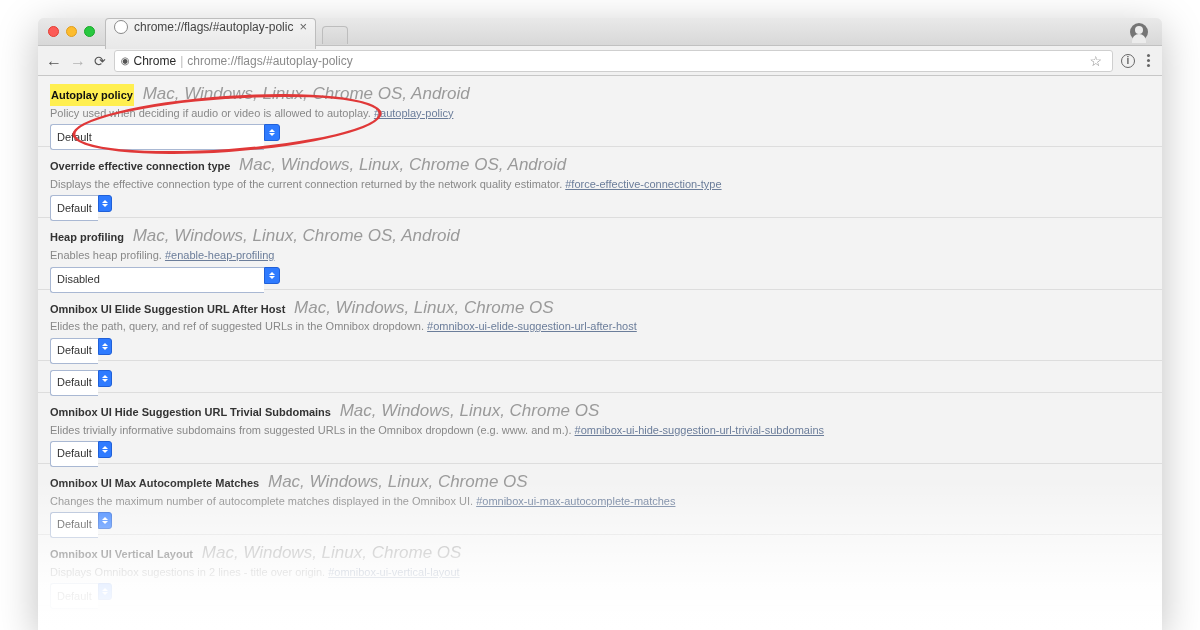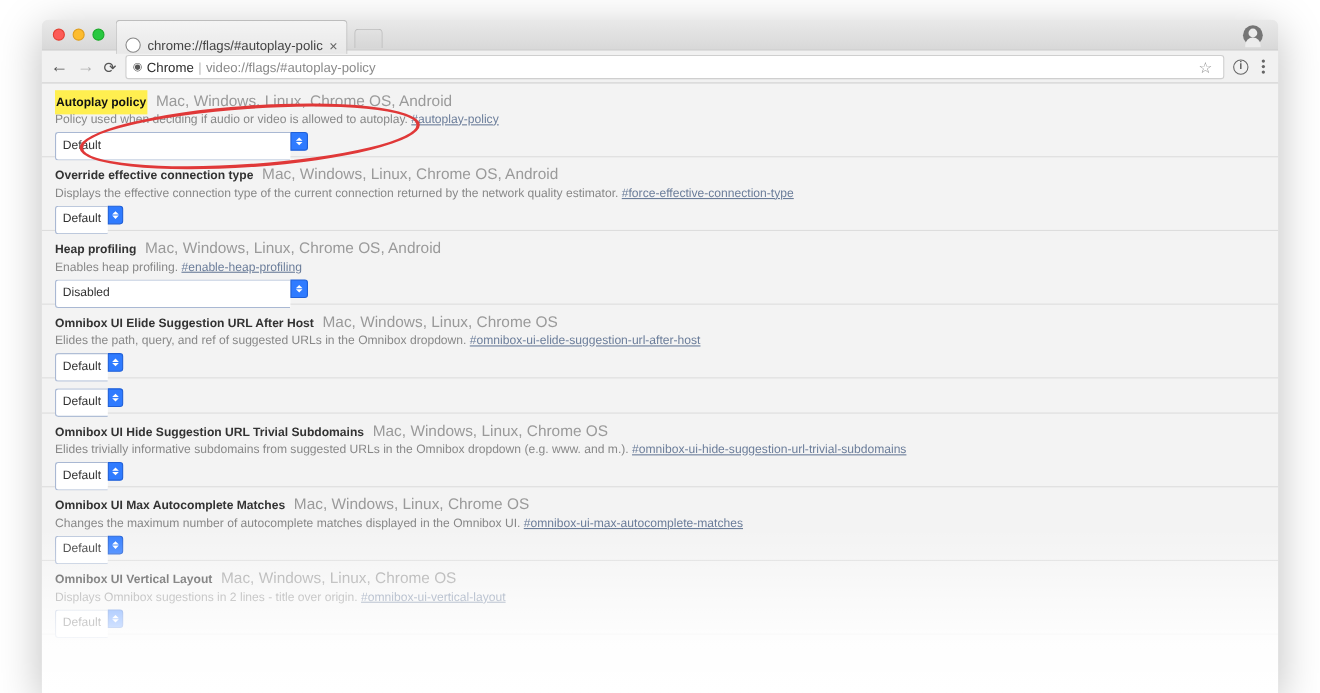--- a/index.html
+++ b/index.html
@@ -30,21 +30,21 @@
     align-items: center;
     padding: 0 10px;
     border-bottom: 1px solid #c1c1c1;
   }
   .traffic { display: flex; gap: 7px; margin-right: 10px; }
   .dot { width: 11px; height: 11px; border-radius: 50%; }
   .dot.red { background:#fc5b57; border:1px solid #e33e32;}
   .dot.yel { background:#fdbc2e; border:1px solid #e09e1e;}
   .dot.grn { background:#28c840; border:1px solid #1aaa29;}
   .tab {
-    display:flex; align-items:flex-start;
+    display:flex; align-items:flex-end;
     height: 24px;
     background: linear-gradient(#f4f4f4,#e8e8e8);
     border: 1px solid #bdbdbd;
     border-bottom: none;
     border-radius: 4px 4px 0 0;
     padding: 15px 8px;
     font-size: 12px;
     color:#444;
     margin-top:4px;
     min-width: 170px;
@@ -108,21 +108,21 @@
     background:#f3f3f3;overflow:hidden;
   }
   .flag{
     border-bottom:1px solid #ddd;padding:6px 12px 5px 12px;
     font-size:11px;color:#777;line-height:1.4;
   }
   .flag .title{
     font-weight:bold;color:#333;font-size:11px;margin-right:4px;
   }
   .flag .title.hi{background:#ffef50;color:#111;padding:5px 1px;}
-  .flag .platforms{color:#9a9a9a;font-size:14px;}
+  .flag .platforms{color:#9a9a9a;font-size:17px;font-style:italic;}
   .flag .desc{color:#888;font-size:11px;}
   .flag a.anchor{color:#6b7d9a;text-decoration:underline;font-size:11px;}
   .dropdown{
     margin-top:3px;display:flex;align-items:stretch;height:17px;
     width:230px;max-width:230px;
   }
   .dropdown .val{
     flex:1;background:#fff;border:1px solid #a9b8d3;border-right:none;
     border-radius:3px 0 0 3px;font-size:11px;color:#333;
     display:flex;align-items:center;padding:12px 6px;
@@ -177,21 +177,21 @@
   </div>
 
   <div class="toolbar">
     <span class="nav-arrow">←</span>
     <span class="nav-arrow" style="opacity:.4">→</span>
     <span class="reload">⟳</span>
     <div class="omnibox">
       <span style="font-size:10px;color:#555;">◉</span>
       <span class="omni-proto">Chrome</span>
       <span class="omni-sep">|</span>
-      <span class="omni-path">video://flags/#autoplay-policy</span>
+      <span class="omni-path">chrome://flags/#autoplay-policy</span>
       <span class="star">☆</span>
     </div>
     <div class="info-icn">i</div>
     <div class="menu-dots">
         <span></span>
         <span></span>
         <span></span>
       </div>
   </div>
 

